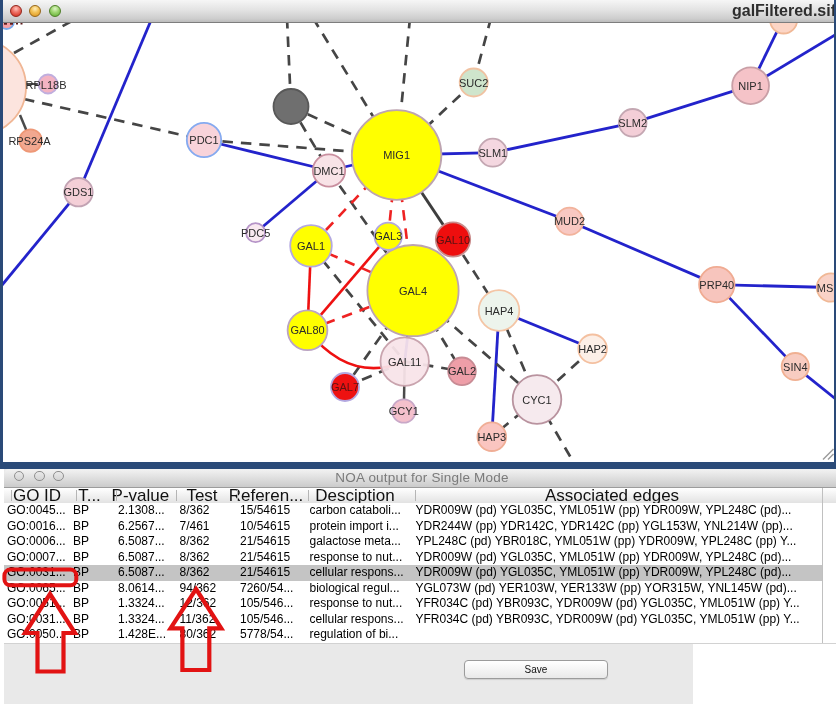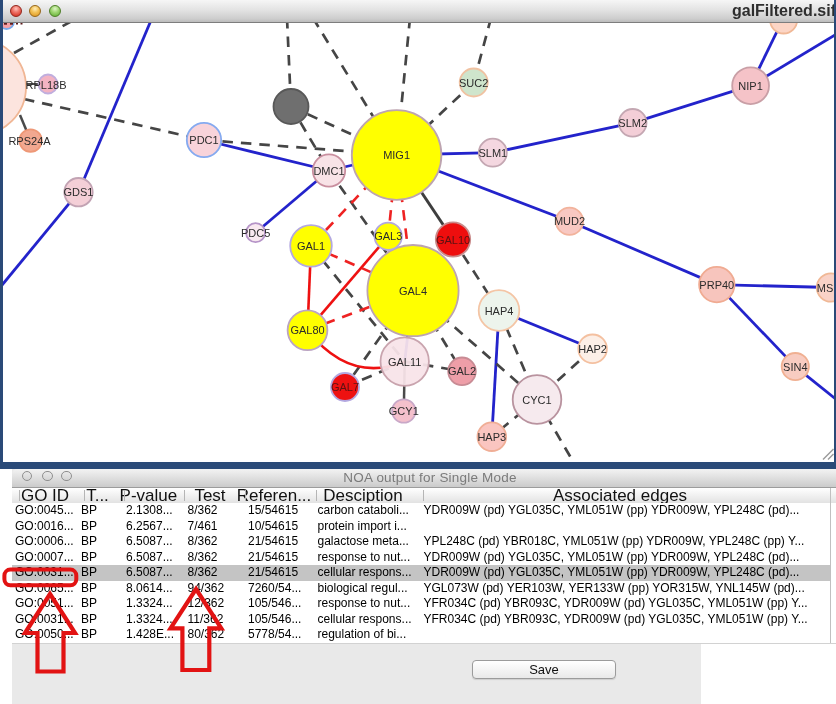--- a/index.html
+++ b/index.html
@@ -9,21 +9,21 @@
   background:linear-gradient(#f6f6f6,#e3e3e3 45%,#cdcdcd 85%,#bcbcbc 100%);
   border-bottom:1px solid #7d7d7d;box-sizing:border-box;}
 .tl{position:absolute;top:5px;width:12px;height:12px;border-radius:50%;box-sizing:border-box;}
 #tl-r{left:10px;background:radial-gradient(circle at 50% 28%,#ffc4bc 0%,#f07d72 35%,#dd4335 75%,#c63326 100%);border:1px solid #92251b;}
 #tl-y{left:29px;background:radial-gradient(circle at 50% 28%,#ffedbd 0%,#f3c45b 40%,#e2a12e 80%,#cd8d1e 100%);border:1px solid #97671a;}
 #tl-g{left:49px;background:radial-gradient(circle at 50% 28%,#e0f4c8 0%,#a2d876 40%,#71b944 80%,#5da334 100%);border:1px solid #4f7f28;}
 #wtitle{position:absolute;left:0;top:0;width:100%;text-align:right;
   font-size:16px;font-weight:bold;color:#2e2e2e;line-height:21px;}
 #netsvg{position:absolute;left:0;top:0;z-index:1;}
 .nb{position:absolute;background:#2a4a78;z-index:6;}
-#dlg{position:absolute;left:12px;top:468.5px;width:681px;height:235.5px;background:#e9e9e9;z-index:7;padding-left:8px;}
+#dlg{position:absolute;left:4px;top:468.5px;width:681px;height:235.5px;background:#e9e9e9;z-index:7;padding-left:8px;}
 #dtitle{position:absolute;left:0;top:0;width:836px;height:19px;
   background:linear-gradient(#f3f3f3,#dddddd 55%,#cbcbcb 100%);
   border-bottom:1px solid #9c9c9c;border-radius:5px 5px 0 0;box-sizing:border-box;}
 #dtitle .txt{position:absolute;width:100%;text-align:center;font-size:13.5px;font-weight:normal;
   color:#7b7b7b;line-height:18.5px;letter-spacing:0.2px;}
 .dc{position:absolute;top:2.1px;width:10.8px;height:10.8px;border-radius:50%;
   border:1.3px solid #8f8f8f;background:linear-gradient(#e9e9e9,#d4d4d4);box-sizing:border-box;}
 #hdr{position:absolute;left:0;top:19px;width:836px;height:16px;
   background:linear-gradient(#ffffff,#ebebeb 70%,#e2e2e2 100%);
   border-bottom:1px solid #a5a5a5;box-sizing:border-box;font-size:17px;color:#111;}
@@ -32,21 +32,21 @@
 #rows{position:absolute;left:0;top:34.7px;width:836px;height:139.5px;background:#fff;}
 .row{position:absolute;left:0;width:818px;height:15.5px;font-size:12px;color:#000;overflow:hidden;}
 .row span{position:absolute;top:0;line-height:15.5px;white-space:nowrap;}
 .c0{left:3px;} .c1{left:69px;} .c2{left:114px;} .c3{left:175.5px;} .c4{left:236px;}
 .c5{left:305.5px;} .c6{left:411.5px;}
 #vline{position:absolute;left:818px;top:19px;width:1px;height:155.2px;background:#c0c0c0;}
 #tblbot{position:absolute;left:0;top:174.2px;width:836px;height:1px;background:#d2d2d2;}
 .btn{position:absolute;top:191.5px;height:19px;border:1px solid #9b9b9b;border-radius:4px;
   background:linear-gradient(#ffffff,#f4f4f4 50%,#e9e9e9 100%);
   box-shadow:0 1px 1px rgba(0,0,0,0.12);
-  font-size:13px;color:#101010;text-align:center;line-height:18px;box-sizing:border-box;}
+  font-size:10px;color:#101010;text-align:center;line-height:18px;box-sizing:border-box;}
 #anno{position:absolute;left:0;top:0;z-index:20;pointer-events:none;}
 </style>
 </head>
 <body>
 <svg id="netsvg" width="836" height="466" viewBox="0 0 836 466">
     <rect x="0" y="0" width="836" height="461" fill="#ffffff"></rect>
     <line x1="152" y1="18" x2="78.5" y2="192.2" stroke="#2323cb" stroke-width="2.8"></line>
     <line x1="78.5" y1="192.2" x2="0" y2="287.5" stroke="#2323cb" stroke-width="2.8"></line>
     <line x1="204" y1="140" x2="329" y2="170.5" stroke="#2323cb" stroke-width="2.8"></line>
     <line x1="329" y1="170.5" x2="255.6" y2="232.7" stroke="#2323cb" stroke-width="2.8"></line>
@@ -208,20 +208,21 @@
         <span class="c5">carbon cataboli...</span>
         <span class="c6">YDR009W (pd) YGL035C, YML051W (pp) YDR009W, YPL248C (pd)...</span>
       </div>
       <div class="row" style="top: 15.5px;">
         <span class="c0">GO:0016...</span>
         <span class="c1">BP</span>
         <span class="c2">6.2567...</span>
         <span class="c3">7/461</span>
         <span class="c4">10/54615</span>
         <span class="c5">protein import i...</span>
+        <span class="c6">YDR244W (pp) YDR142C, YDR142C (pp) YGL153W, YNL214W (pp)...</span>
       </div>
       <div class="row" style="top: 31px;">
         <span class="c0">GO:0006...</span>
         <span class="c1">BP</span>
         <span class="c2">6.5087...</span>
         <span class="c3">8/362</span>
         <span class="c4">21/54615</span>
         <span class="c5">galactose meta...</span>
         <span class="c6">YPL248C (pd) YBR018C, YML051W (pp) YDR009W, YPL248C (pp) Y...</span>
       </div>

